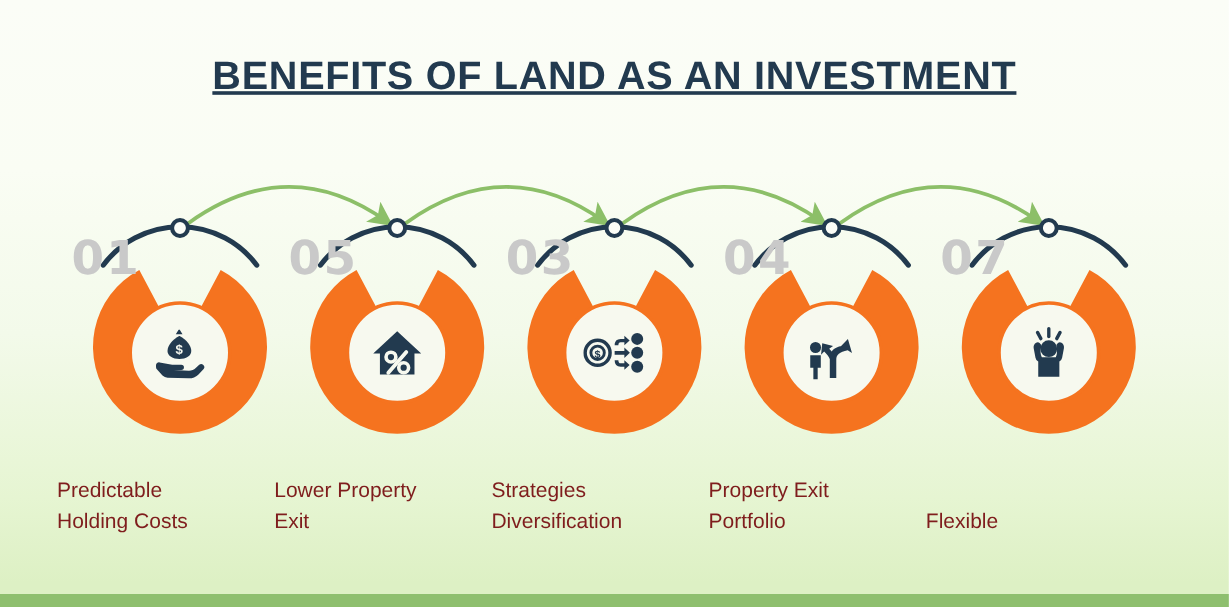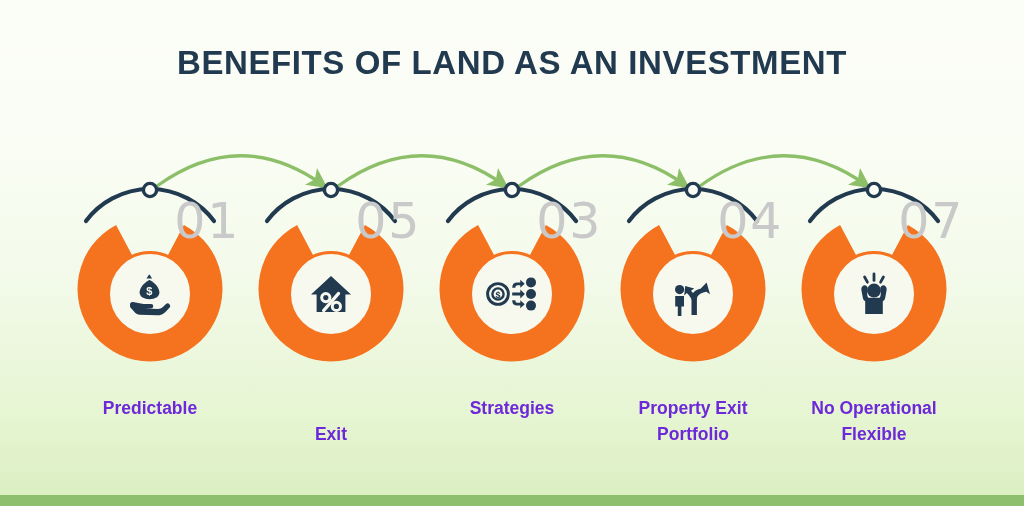--- a/index.html
+++ b/index.html
@@ -9,38 +9,38 @@
     background:linear-gradient(180deg,#fbfdf7 0%,#fafdf4 28%,#f3faea 55%,#e6f5d2 82%,#ddf0c4 96%,#ddf0c4 100%);
     position:relative; overflow:hidden;
   }
   #bottom-bar {
     position:absolute; left:0; right:0; bottom:0; height:11px;
     background:#8ebf6e;
   }
   #title {
     position:absolute; top:44px; left:0; width:1024px; text-align:center;
     font-size:33px; font-weight:bold; letter-spacing:.6px;
-    color:#223a4f; white-space:nowrap;
+    color:#223a4f; white-space:nowrap;text-decoration:underline;
   }
   #stage { position:absolute; left:0; top:0; width:1024px; height:506px; }
   .node { position:absolute; width:181px; top:180px; }
   .num {
-    position:absolute; top:13px; left:0; width:181px; text-align:right;
-    font-size:49px; font-weight:400; color:#c9c9c9; letter-spacing:2px;
+    position:absolute; top:13px; left:0; width:181px; text-align:left;
+    font-size:39px; font-weight:700; color:#c9c9c9; letter-spacing:2px;
     font-family:"DejaVu Sans", sans-serif;
   }
   .ring-wrap { position:absolute; top:44px; left:20.5px; width:140px; height:140px; }
   .inner-disc {
     position:absolute; top:27px; left:27px; width:86px; height:86px;
     border-radius:50%; background:#f7f9ef; border:3px solid #f5731f;
   }
   .icon-svg { position:absolute; top:50%; left:50%; transform:translate(-50%,-50%); }
   .label {
-    position:absolute; top:215px; left:-12px; width:205px; text-align:center;
-    font-size:17.5px; font-weight:bold; color:#6d28d9; line-height:1.5;
+    position:absolute; top:215px; left:-12px; width:205px; text-align:left;
+    font-size:17.5px; font-weight:normal; color:#7f1d1d; line-height:1.5;
   }
 </style>
 </head>
 <body>
 
 <div id="title">BENEFITS OF LAND AS AN INVESTMENT</div>
 
 <div id="stage">
 
   <svg width="1024" height="506" style="position:absolute;left:0;top:0;">
@@ -98,37 +98,38 @@
         <svg class="icon-svg" width="46" height="44" viewBox="0 0 46 44">
           <path d="M19.5 6.5 l2.2-3.4 a.7.7 0 0 1 1.2 0 l2.2 3.4 z" fill="#223a4f"></path>
           <path d="M22.3 8 C16.4 11.2 12.6 16.2 12.6 20.6 c0 4.2 4.4 6.6 9.9 6.6 s9.9-2.4 9.9-6.6 c0-4.4-3.8-9.4-9.7-12.6 z" fill="#223a4f"></path>
           <text x="22.4" y="23" font-family="'Liberation Sans',sans-serif" font-size="11" font-weight="bold" fill="#f7f9ef" text-anchor="middle">$</text>
           <path d="M3 32.5 c0-1.6 1.4-2.8 3-2.5 l10.5 1.9 h7.6 a2.2 2.2 0 0 1 0 4.4 h-6.3 l12.4 .6 c2.2 .1 4.3-.7 5.9-2.2 l2.9-2.7 a2.6 2.6 0 0 1 3.7 3.6 l-4.5 4.6 c-2.1 2.1-5 3.2-8 3.1 l-17.6-.6 a7 7 0 0 1-4.2-1.7 L3.9 36 A2.8 2.8 0 0 1 3 33.9 z" fill="#223a4f"></path>
         </svg>
       </div>
     </div>
     <div class="label">
       <span>Predictable</span><br>
+      <span>Holding Costs</span>
     </div>
   </div>
 
   <div class="node" style="left:240.5px;">
     <div class="num">05</div>
     <div class="ring-wrap">
       <div class="inner-disc">
         <svg class="icon-svg" width="44" height="44" viewBox="0 0 44 44">
           <path d="M22 4 L42 22.5 h-5.6 V40 H7.6 V22.5 H2 z" fill="#223a4f"></path>
           <circle cx="16.8" cy="25.6" r="4.1" fill="none" stroke="#f7f9ef" stroke-width="3"></circle>
           <circle cx="27.4" cy="34.4" r="4.1" fill="none" stroke="#f7f9ef" stroke-width="3"></circle>
           <line x1="29.6" y1="21.4" x2="14.6" y2="38.6" stroke="#f7f9ef" stroke-width="3.2" stroke-linecap="round"></line>
         </svg>
       </div>
     </div>
     <div class="label">
-      <br>
+      <span>Lower Property</span><br>
       <span>Exit</span>
     </div>
   </div>
 
   <div class="node" style="left:421.5px;">
     <div class="num">03</div>
     <div class="ring-wrap">
       <div class="inner-disc">
         <svg class="icon-svg" width="52" height="40" viewBox="0 0 52 40">
           <circle cx="12" cy="20" r="10.4" fill="none" stroke="#223a4f" stroke-width="2.9"></circle>
@@ -139,20 +140,21 @@
           <path d="M26.2 18.4 h8.1 v-2.8 l4.6 4.4 -4.6 4.4 v-2.8 h-8.1 z" fill="#223a4f"></path>
           <path d="M26.2 26.2 q0 5.4 5 5.4 h3.1 v2.6 l4.4-4 -4.4-4 v2.6 h-3.1 q-1.9 0-1.9-2.6 z" fill="#223a4f"></path>
           <circle cx="45" cy="8.4" r="5" fill="#223a4f"></circle>
           <circle cx="45" cy="20" r="5" fill="#223a4f"></circle>
           <circle cx="45" cy="31.6" r="5" fill="#223a4f"></circle>
         </svg>
       </div>
     </div>
     <div class="label">
       <span>Strategies</span><br>
+      <span>Diversification</span>
     </div>
   </div>
 
   <div class="node" style="left:602.5px;">
     <div class="num">04</div>
     <div class="ring-wrap">
       <div class="inner-disc">
         <svg class="icon-svg" width="48" height="46" viewBox="0 0 48 46">
           <circle cx="10.6" cy="18.6" r="4.6" fill="#223a4f"></circle>
           <path d="M6.2 25 h8.8 v10.4 h-2.6 V45 h-3.6 v-9.6 H6.2 z" fill="#223a4f"></path>
@@ -174,20 +176,20 @@
         <svg class="icon-svg" width="48" height="44" viewBox="0 0 48 44">
           <line x1="24" y1="2" x2="24" y2="8.4" stroke="#223a4f" stroke-width="2.8" stroke-linecap="round"></line>
           <line x1="14.6" y1="5" x2="17.4" y2="10.2" stroke="#223a4f" stroke-width="2.8" stroke-linecap="round"></line>
           <line x1="33.4" y1="5" x2="30.6" y2="10.2" stroke="#223a4f" stroke-width="2.8" stroke-linecap="round"></line>
           <circle cx="24" cy="18.6" r="7" fill="#223a4f"></circle>
           <path d="M13.4 13.6 a3 3 0 0 1 4.2 3.4 c-.8 3.6-.6 6.4 .6 8.8 h11.6 c1.2-2.4 1.4-5.2 .6-8.8 a3 3 0 0 1 4.2-3.4 c1.7 1 2.3 2.8 2 4.6 l-1.5 8 a4 4 0 0 1-2.3 3 V42 H15.2 V29.2 a4 4 0 0 1-2.3-3 l-1.5-8 c-.3-1.8 .3-3.6 2-4.6 z" fill="#223a4f"></path>
         </svg>
       </div>
     </div>
     <div class="label">
-      <span>No Operational</span><br>
+      <br>
       <span>Flexible</span>
     </div>
   </div>
 
 </div>
 
 <div id="bottom-bar"></div>
 
 </body></html>

